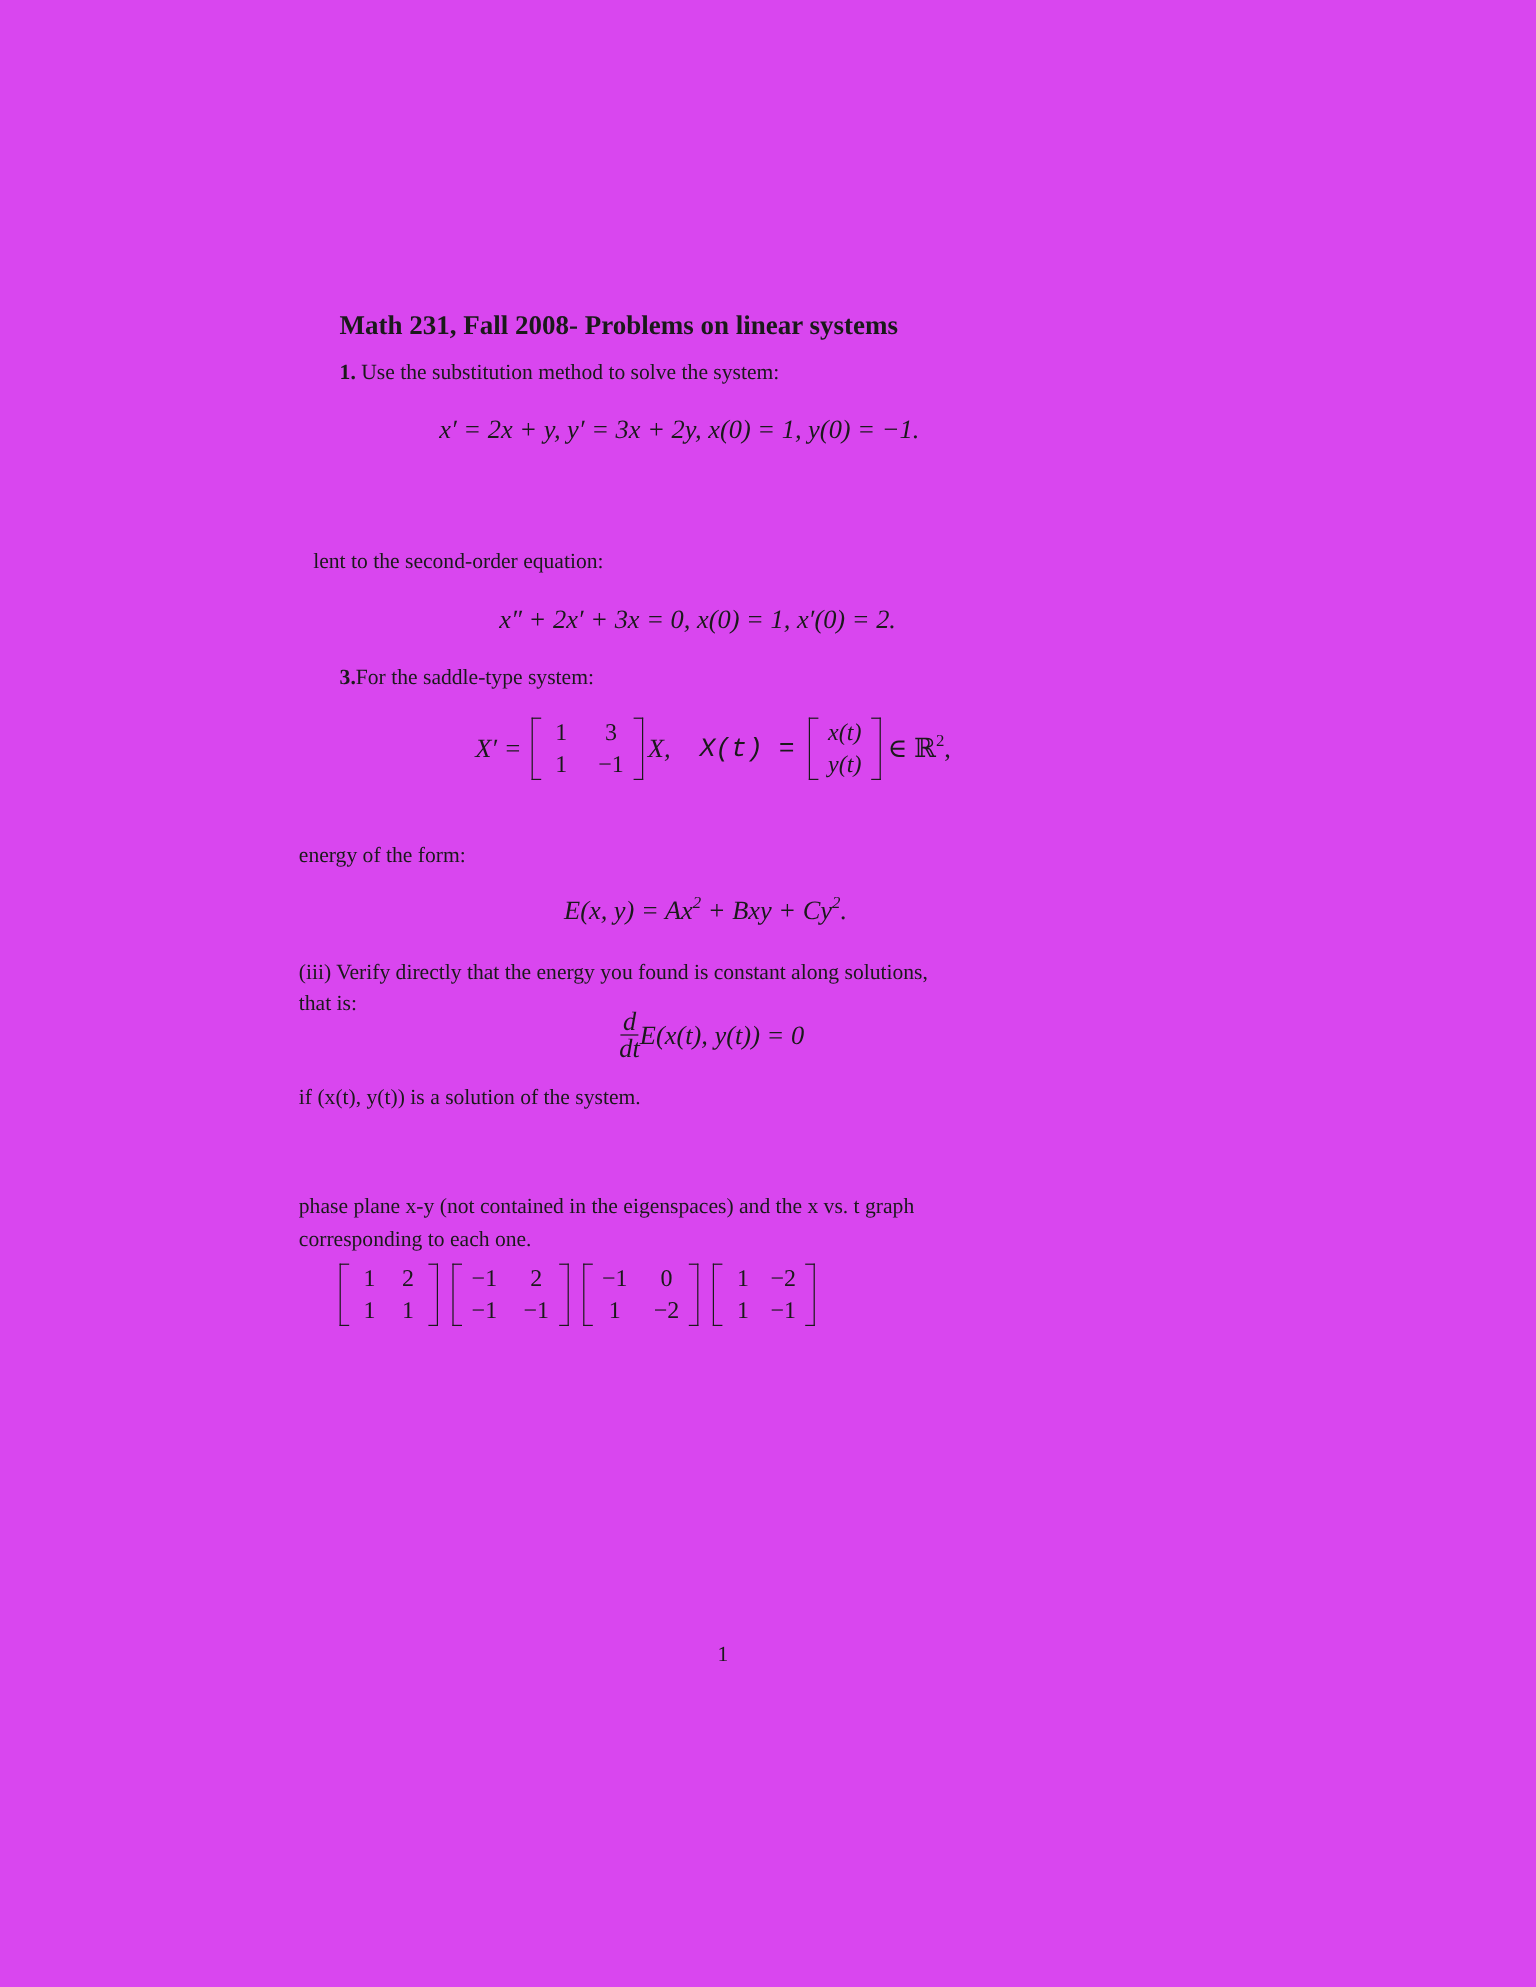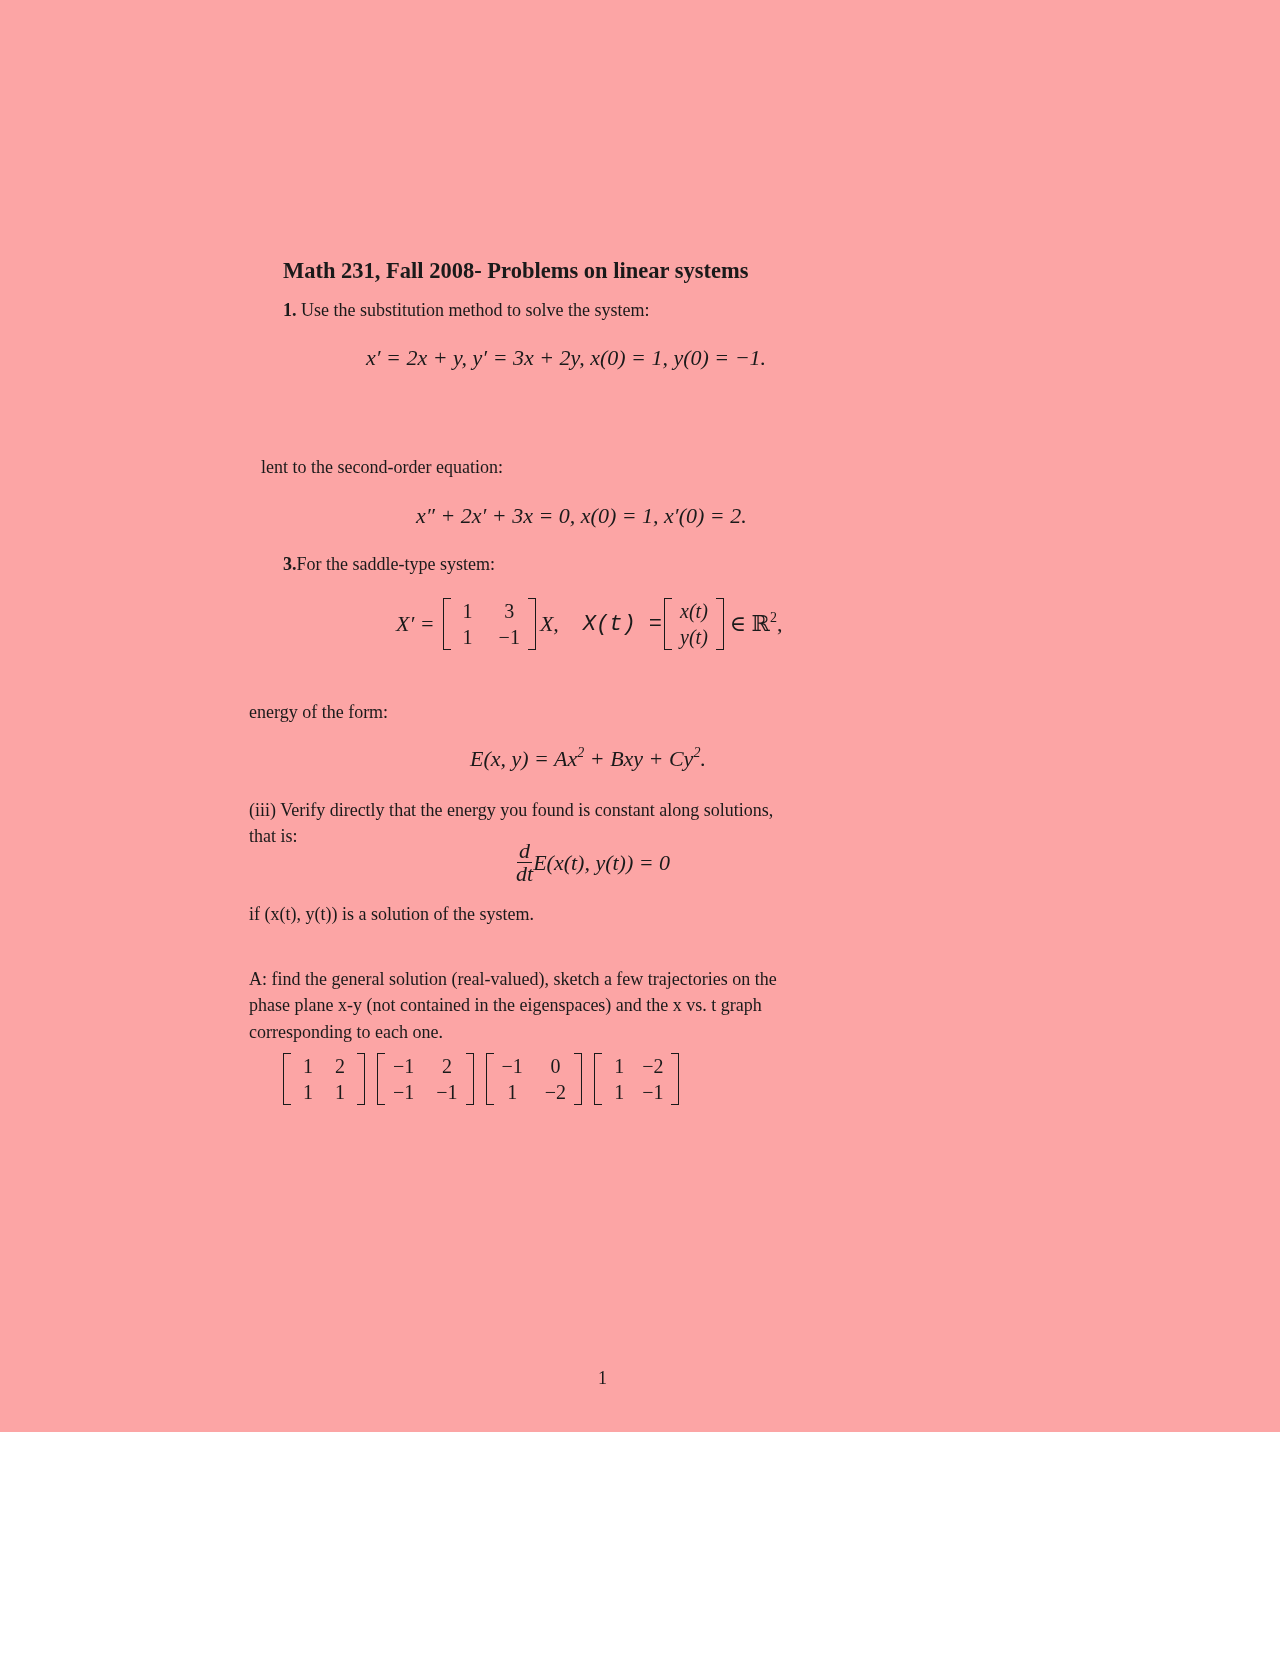--- a/index.html
+++ b/index.html
@@ -1,18 +1,18 @@
 <!DOCTYPE html>
 <html><head>
 <meta charset="utf-8">
 <style>
   html, body { margin: 0; padding: 0; background: #ffffff; }
   body { width: 1280px; height: 1656px; position: relative; overflow: hidden;
          font-family: "DejaVu Serif", "Liberation Serif", serif; color: #1a1a1a; }
-  .page { position: absolute; left: 0; top: 0; width: 1280px; height: 1432px; background: #fca5a5; }
+  .page { position: absolute; left: 0; top: 0; width: 1280px; height: 1656px; background: #d946ef; }
   .abs { position: absolute; white-space: nowrap; }
   .txt { font-family: "Liberation Serif", "DejaVu Serif", serif; font-size: 18px; line-height: 28px; }
   .bold { font-weight: bold; }
   .title { font-family: "Liberation Serif", serif; font-weight: bold; font-size: 22.5px; }
   .math { font-family: "Liberation Serif", "DejaVu Serif", serif; font-size: 22px; }
   .mi { font-style: italic; }
   .matrix { display: inline-flex; align-items: center; vertical-align: middle; }
   .brk { display: inline-block; width: 7px; border: 1.6px solid #1a1a1a; height: 50px; }
   .brk.l { border-right: none; }
   .brk.r { border-left: none; }
@@ -51,21 +51,21 @@
       <span class="mgrid">
         <span class="mcell">1</span>
         <span class="mcell">3</span>
         <span class="mcell">1</span>
         <span class="mcell">−1</span>
       </span>
       <span class="brk r"></span>
     </span>
     <span class="mi" style="margin-left:4px;">X,</span>
     <span class="mi" style="margin-left:24px;font-family:Liberation Mono, monospace;">X(t) =</span>
-    <span class="matrix" style="margin-left:2px;align-items:center;">
+    <span class="matrix" style="margin-left:12px;align-items:center;">
       <span class="brk l"></span>
       <span class="mgrid one mi">
         <span class="mcell">x(t)</span>
         <span class="mcell">y(t)</span>
       </span>
       <span class="brk r"></span>
     </span>
     <span style="margin-left:6px;text-align:right;"><span>∈ ℝ</span><sup>2</sup><span>,</span></span>
   </div>
 
@@ -81,21 +81,20 @@
   <div class="abs math" style="left:516px; top:840px; display:flex; align-items:center;">
     <span class="frac">
       <span class="num">d</span>
       <span class="den">dt</span>
     </span>
     <span class="mi">E(x(t), y(t)) = 0</span>
   </div>
 
   <div class="abs txt" style="left:249px; top:900px;">if (x(t), y(t)) is a solution of the system.</div>
 
-  <div class="abs txt" style="left:249px; top:965px;">A: find the general solution (real-valued), sketch a few trajectories on the</div>
   <div class="abs txt" style="left:249px; top:991px;">phase plane x-y (not contained in the eigenspaces) and the x vs. t graph</div>
   <div class="abs txt" style="left:249px; top:1018px;">corresponding to each one.</div>
 
   <div class="abs math" style="left:283px; top:1053px; display:flex; gap:12px; align-items:center;">
     <span class="matrix">
       <span class="brk l"></span>
       <span class="mgrid" style="column-gap:14px;">
         <span class="mcell">1</span>
         <span class="mcell">2</span>
         <span class="mcell">1</span>

